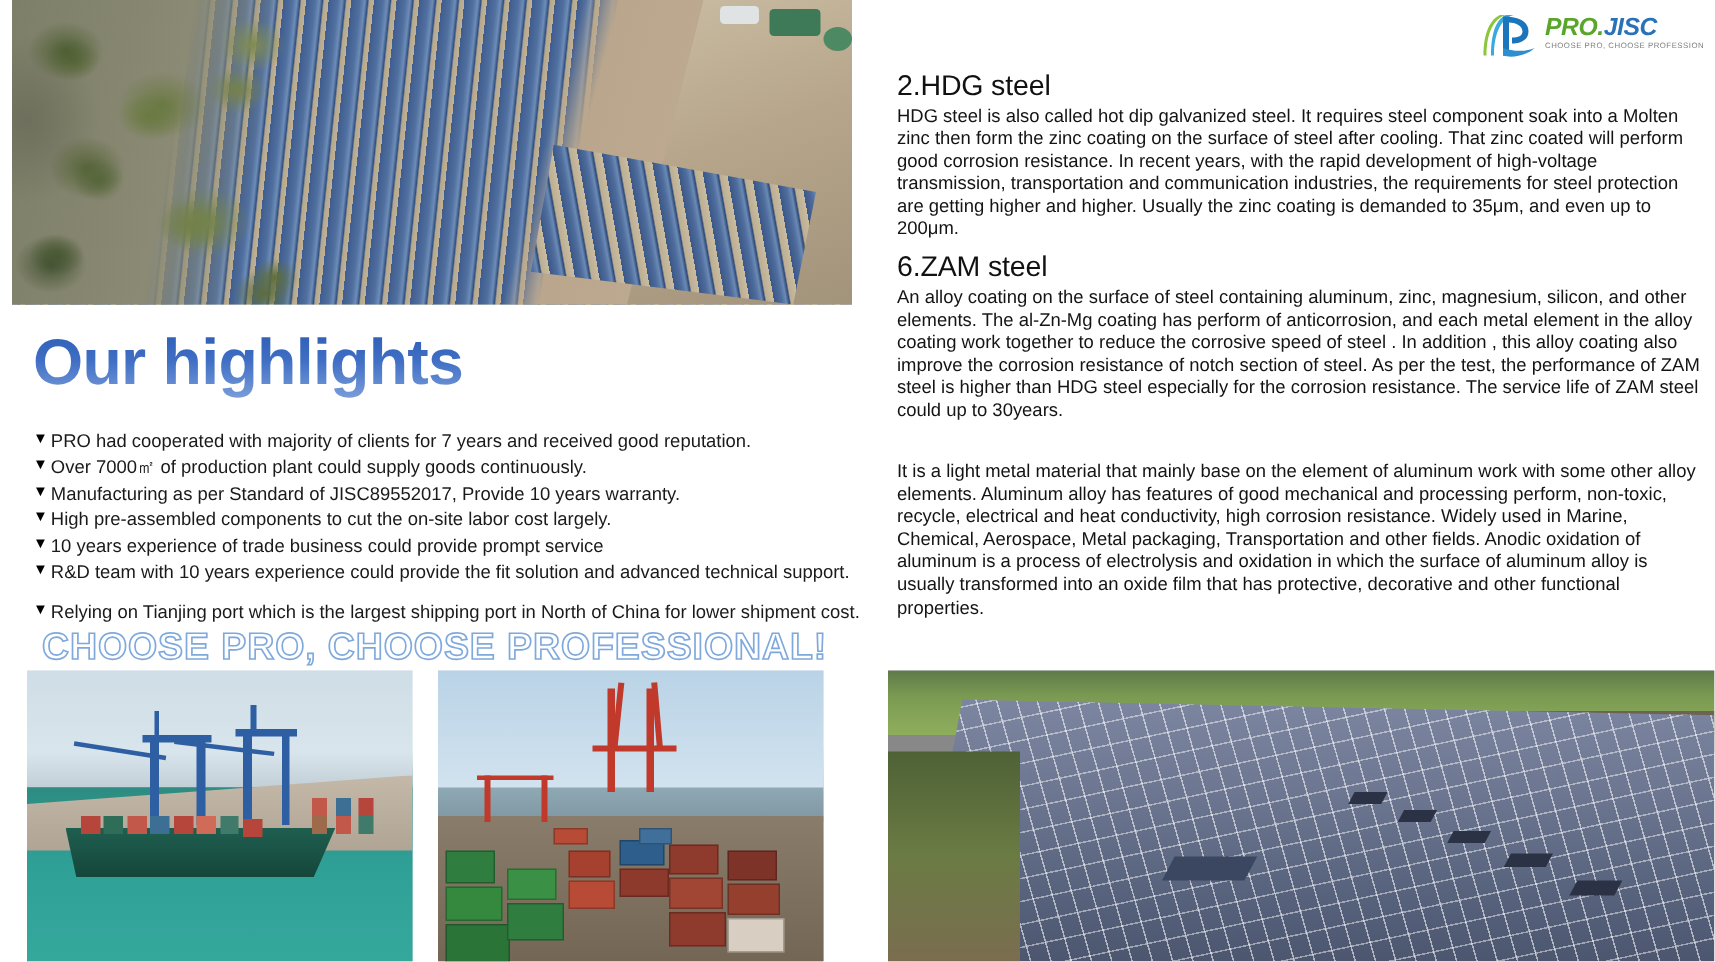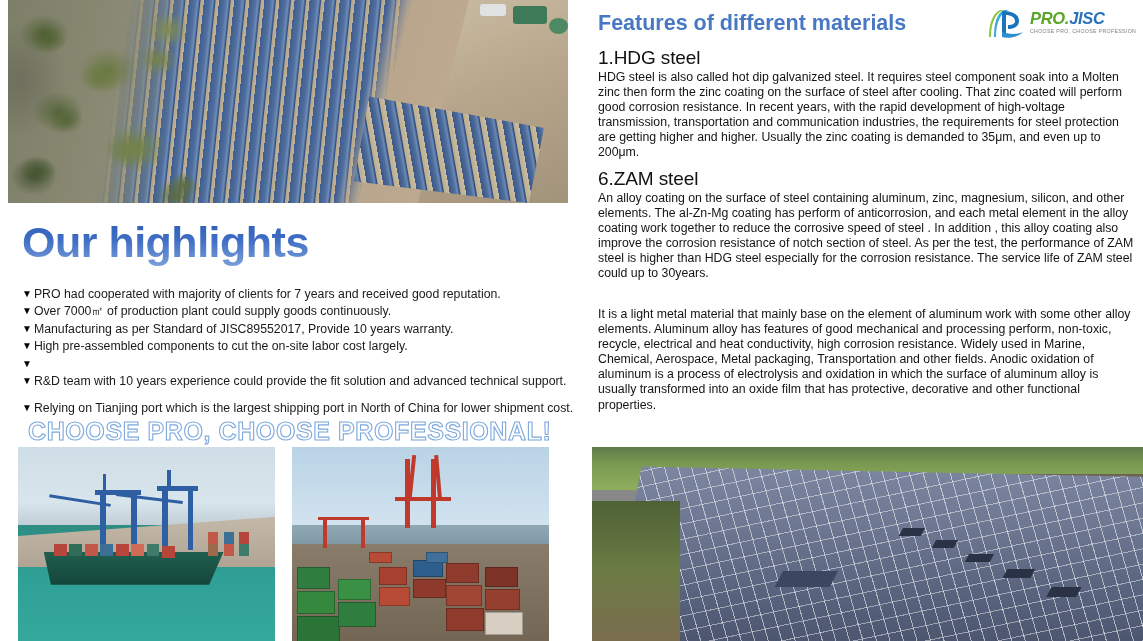--- a/index.html
+++ b/index.html
@@ -207,20 +207,21 @@
       <div class="hl">
         <span class="tri">▼</span>
         <span class="txt">Manufacturing as per Standard of JISC89552017, Provide 10 years warranty.</span>
       </div>
       <div class="hl">
         <span class="tri">▼</span>
         <span class="txt">High pre-assembled components to cut the on-site labor cost largely.</span>
       </div>
       <div class="hl">
         <span class="tri">▼</span>
+        <span class="txt">10 years experience of trade business could provide prompt service</span>
       </div>
       <div class="hl">
         <span class="tri">▼</span>
         <span class="txt">R&amp;D team with 10 years experience could provide the fit solution and advanced technical support.</span>
       </div>
 
       <div class="hl spaced">
         <span class="tri">▼</span>
         <span class="txt">Relying on Tianjing port which is the largest shipping port in North of China for lower shipment cost.</span>
       </div>
@@ -288,39 +289,38 @@
       <div class="box" style="left:75%;top:62%;width:12%;height:9%;background:#7e3328;"></div>
       <div class="box" style="left:75%;top:73%;width:13%;height:10%;background:#95402f;"></div>
       <div class="box" style="left:75%;top:85%;width:14%;height:11%;background:#d8cfc2;"></div>
       <div class="box" style="left:52%;top:54%;width:8%;height:5%;background:#3f6f9a;"></div>
       <div class="box" style="left:30%;top:54%;width:8%;height:5%;background:#b84b36;"></div>
     </div>
   </div>
 
   <div class="col-right">
 
-    <div class="feat-title">Features of different materials</div>
 
     <div class="logo">
       <div class="mark">
         <svg viewBox="0 0 38 31" width="38" height="31" xmlns="http://www.w3.org/2000/svg">
           <path d="M3 29 C3 14 8 4 16 2 L12 2 C5 5 1 15 1 29 Z" fill="#8cc63f"></path>
           <path d="M8 29 C8 14 13 4 21 2 L16 2 C9 5 6 15 6 29 Z" fill="#3aa9de"></path>
           <path d="M14 29 L14 3 C24 3 31 6 31 13 C31 19 25 21 20 21 L20 17 C24 17 27 16 27 13 C27 9 22 7 18 7 L18 29 Z" fill="#1b75bc"></path>
           <path d="M14 24 C20 26 28 27 35 24 C30 29 20 31 14 29 Z" fill="#2e8fd0"></path>
         </svg>
       </div>
       <div class="brand">
         <span class="pro">PRO.</span><span class="fence">JISC</span>
       </div>
       <div class="tag">CHOOSE PRO,  CHOOSE PROFESSION</div>
     </div>
 
     <div class="sec" id="sec-hdg">
-      <h3>1.HDG steel</h3>
+      <h3>2.HDG steel</h3>
       <p>HDG steel is also called hot dip galvanized steel. It requires steel component soak into a Molten zinc then form the zinc coating on the surface of steel after cooling. That zinc coated will perform good corrosion resistance. In recent years, with the rapid development of high-voltage transmission, transportation and communication industries, the requirements for steel protection are getting higher and higher. Usually the zinc coating is demanded to 35μm, and even up to 200μm.</p>
     </div>
 
     <div class="sec" id="sec-zam">
       <h3>6.ZAM steel</h3>
       <p>An alloy coating on the surface of steel containing aluminum, zinc, magnesium, silicon, and other elements. The al-Zn-Mg coating has perform of anticorrosion, and each metal element in the alloy coating work together to reduce the corrosive speed of steel . In addition , this alloy coating also improve the corrosion resistance of notch section of steel. As per the test, the performance of ZAM steel is higher than HDG steel especially for the corrosion resistance. The service life of ZAM steel could up to 30years.</p>
     </div>
 
     <div class="sec" id="sec-alu">
       <p>It is a light metal material that mainly base on the element of aluminum work with some other alloy elements. Aluminum alloy has features of good mechanical and processing perform, non-toxic, recycle, electrical and heat conductivity, high corrosion resistance. Widely used in Marine, Chemical, Aerospace, Metal packaging, Transportation and other fields. Anodic oxidation of aluminum is a process of electrolysis and oxidation in which the surface of aluminum alloy is usually transformed into an oxide film that has protective, decorative and other functional properties.</p>

